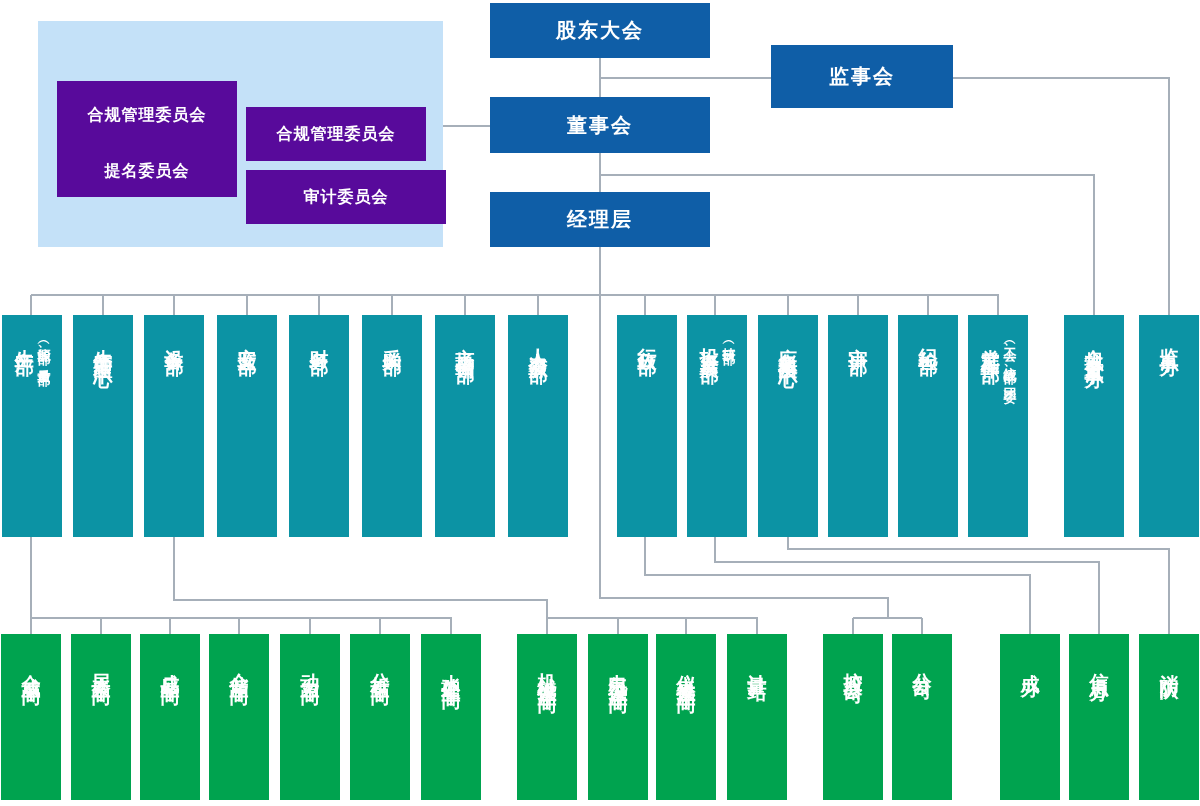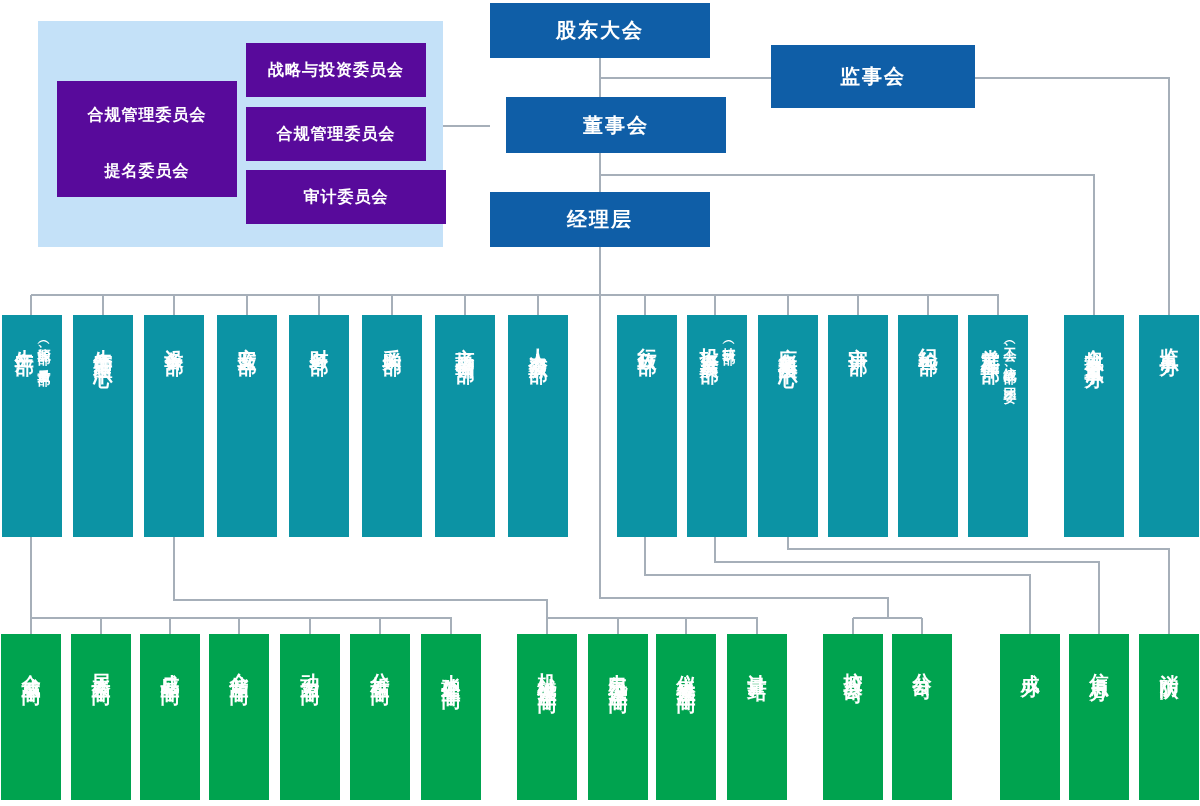--- a/index.html
+++ b/index.html
@@ -63,37 +63,34 @@
       <polyline points="853,618 853,634" fill="none" stroke="#A6AFB9" stroke-width="2"></polyline>
       <polyline points="922,618 922,634" fill="none" stroke="#A6AFB9" stroke-width="2"></polyline>
       <polyline points="645,537 645,575 1030,575 1030,634" fill="none" stroke="#A6AFB9" stroke-width="2"></polyline>
       <polyline points="715,537 715,562 1099,562 1099,634" fill="none" stroke="#A6AFB9" stroke-width="2"></polyline>
       <polyline points="788,537 788,549 1169,549 1169,634" fill="none" stroke="#A6AFB9" stroke-width="2"></polyline>
     </svg>
 <div class="panel" style="left: 38px; top: 21px; width: 405px; height: 226px;"></div>
     <div class="box h-box" style="left: 490px; top: 3px; width: 220px; height: 55px;">
       <span>股东大会</span>
     </div>
-    <div class="box h-box" style="left: 506px; top: 97px; width: 220px; height: 56px;">
+    <div class="box h-box" style="left: 490px; top: 97px; width: 220px; height: 56px;">
       <span>董事会</span>
     </div>
     <div class="box h-box" style="left: 490px; top: 192px; width: 220px; height: 55px;">
       <span>经理层</span>
     </div>
-    <div class="box h-box" style="left: 771px; top: 45px; width: 204px; height: 63px;">
+    <div class="box h-box" style="left: 771px; top: 45px; width: 182px; height: 63px;">
       <span>监事会</span>
     </div>
     <div class="box c-box" style="left: 57px; top: 81px; width: 180px; height: 69px;">
       <span>合规管理委员会</span>
     </div>
     <div class="box c-box" style="left: 57px; top: 145px; width: 180px; height: 52px; text-align: center;">
       <span>提名委员会</span>
-    </div>
-    <div class="box c-box" style="left: 246px; top: 43px; width: 180px; height: 54px;">
-      <span>战略与投资委员会</span>
     </div>
     <div class="box c-box" style="left: 246px; top: 107px; width: 180px; height: 54px;">
       <span>合规管理委员会</span>
     </div>
     <div class="box c-box" style="left: 246px; top: 170px; width: 200px; height: 54px;">
       <span>审计委员会</span>
     </div>
     <div class="box v-box" style="left: 2px; top: 315px; width: 60px; height: 222px;">
       <span class="v-main">生产部</span>
       <span class="v-note">（能源部、质量部）</span>

